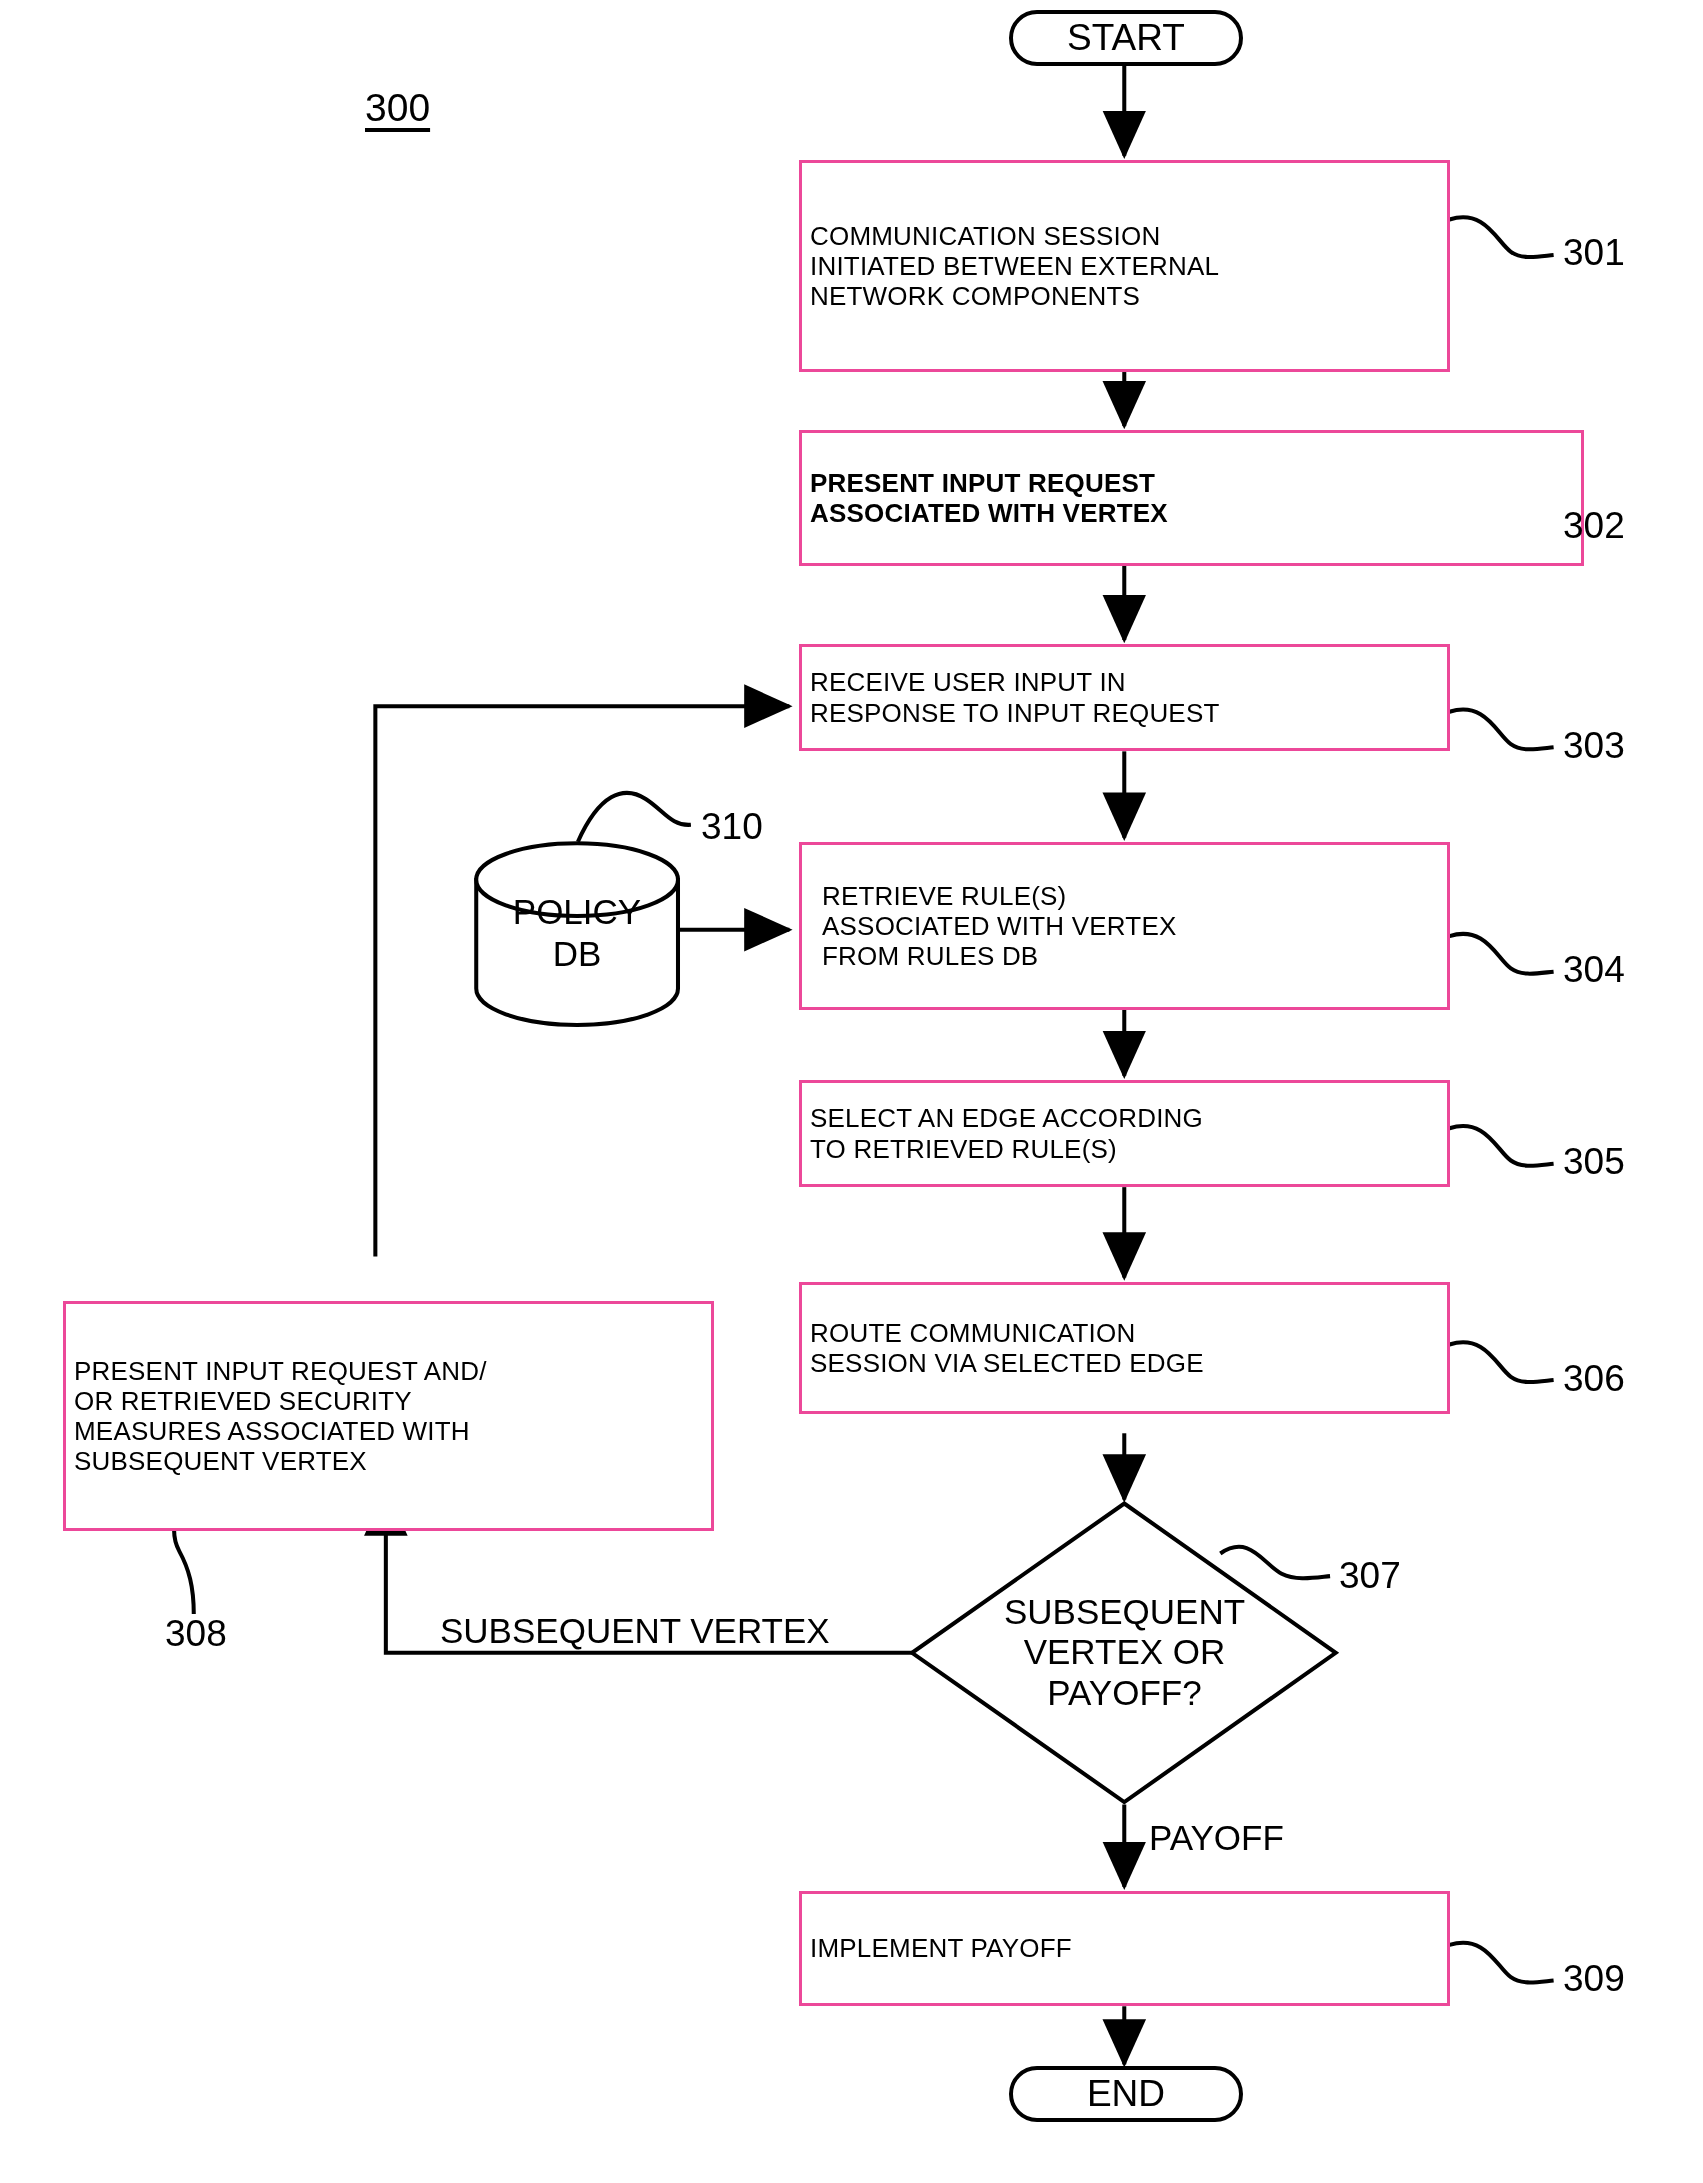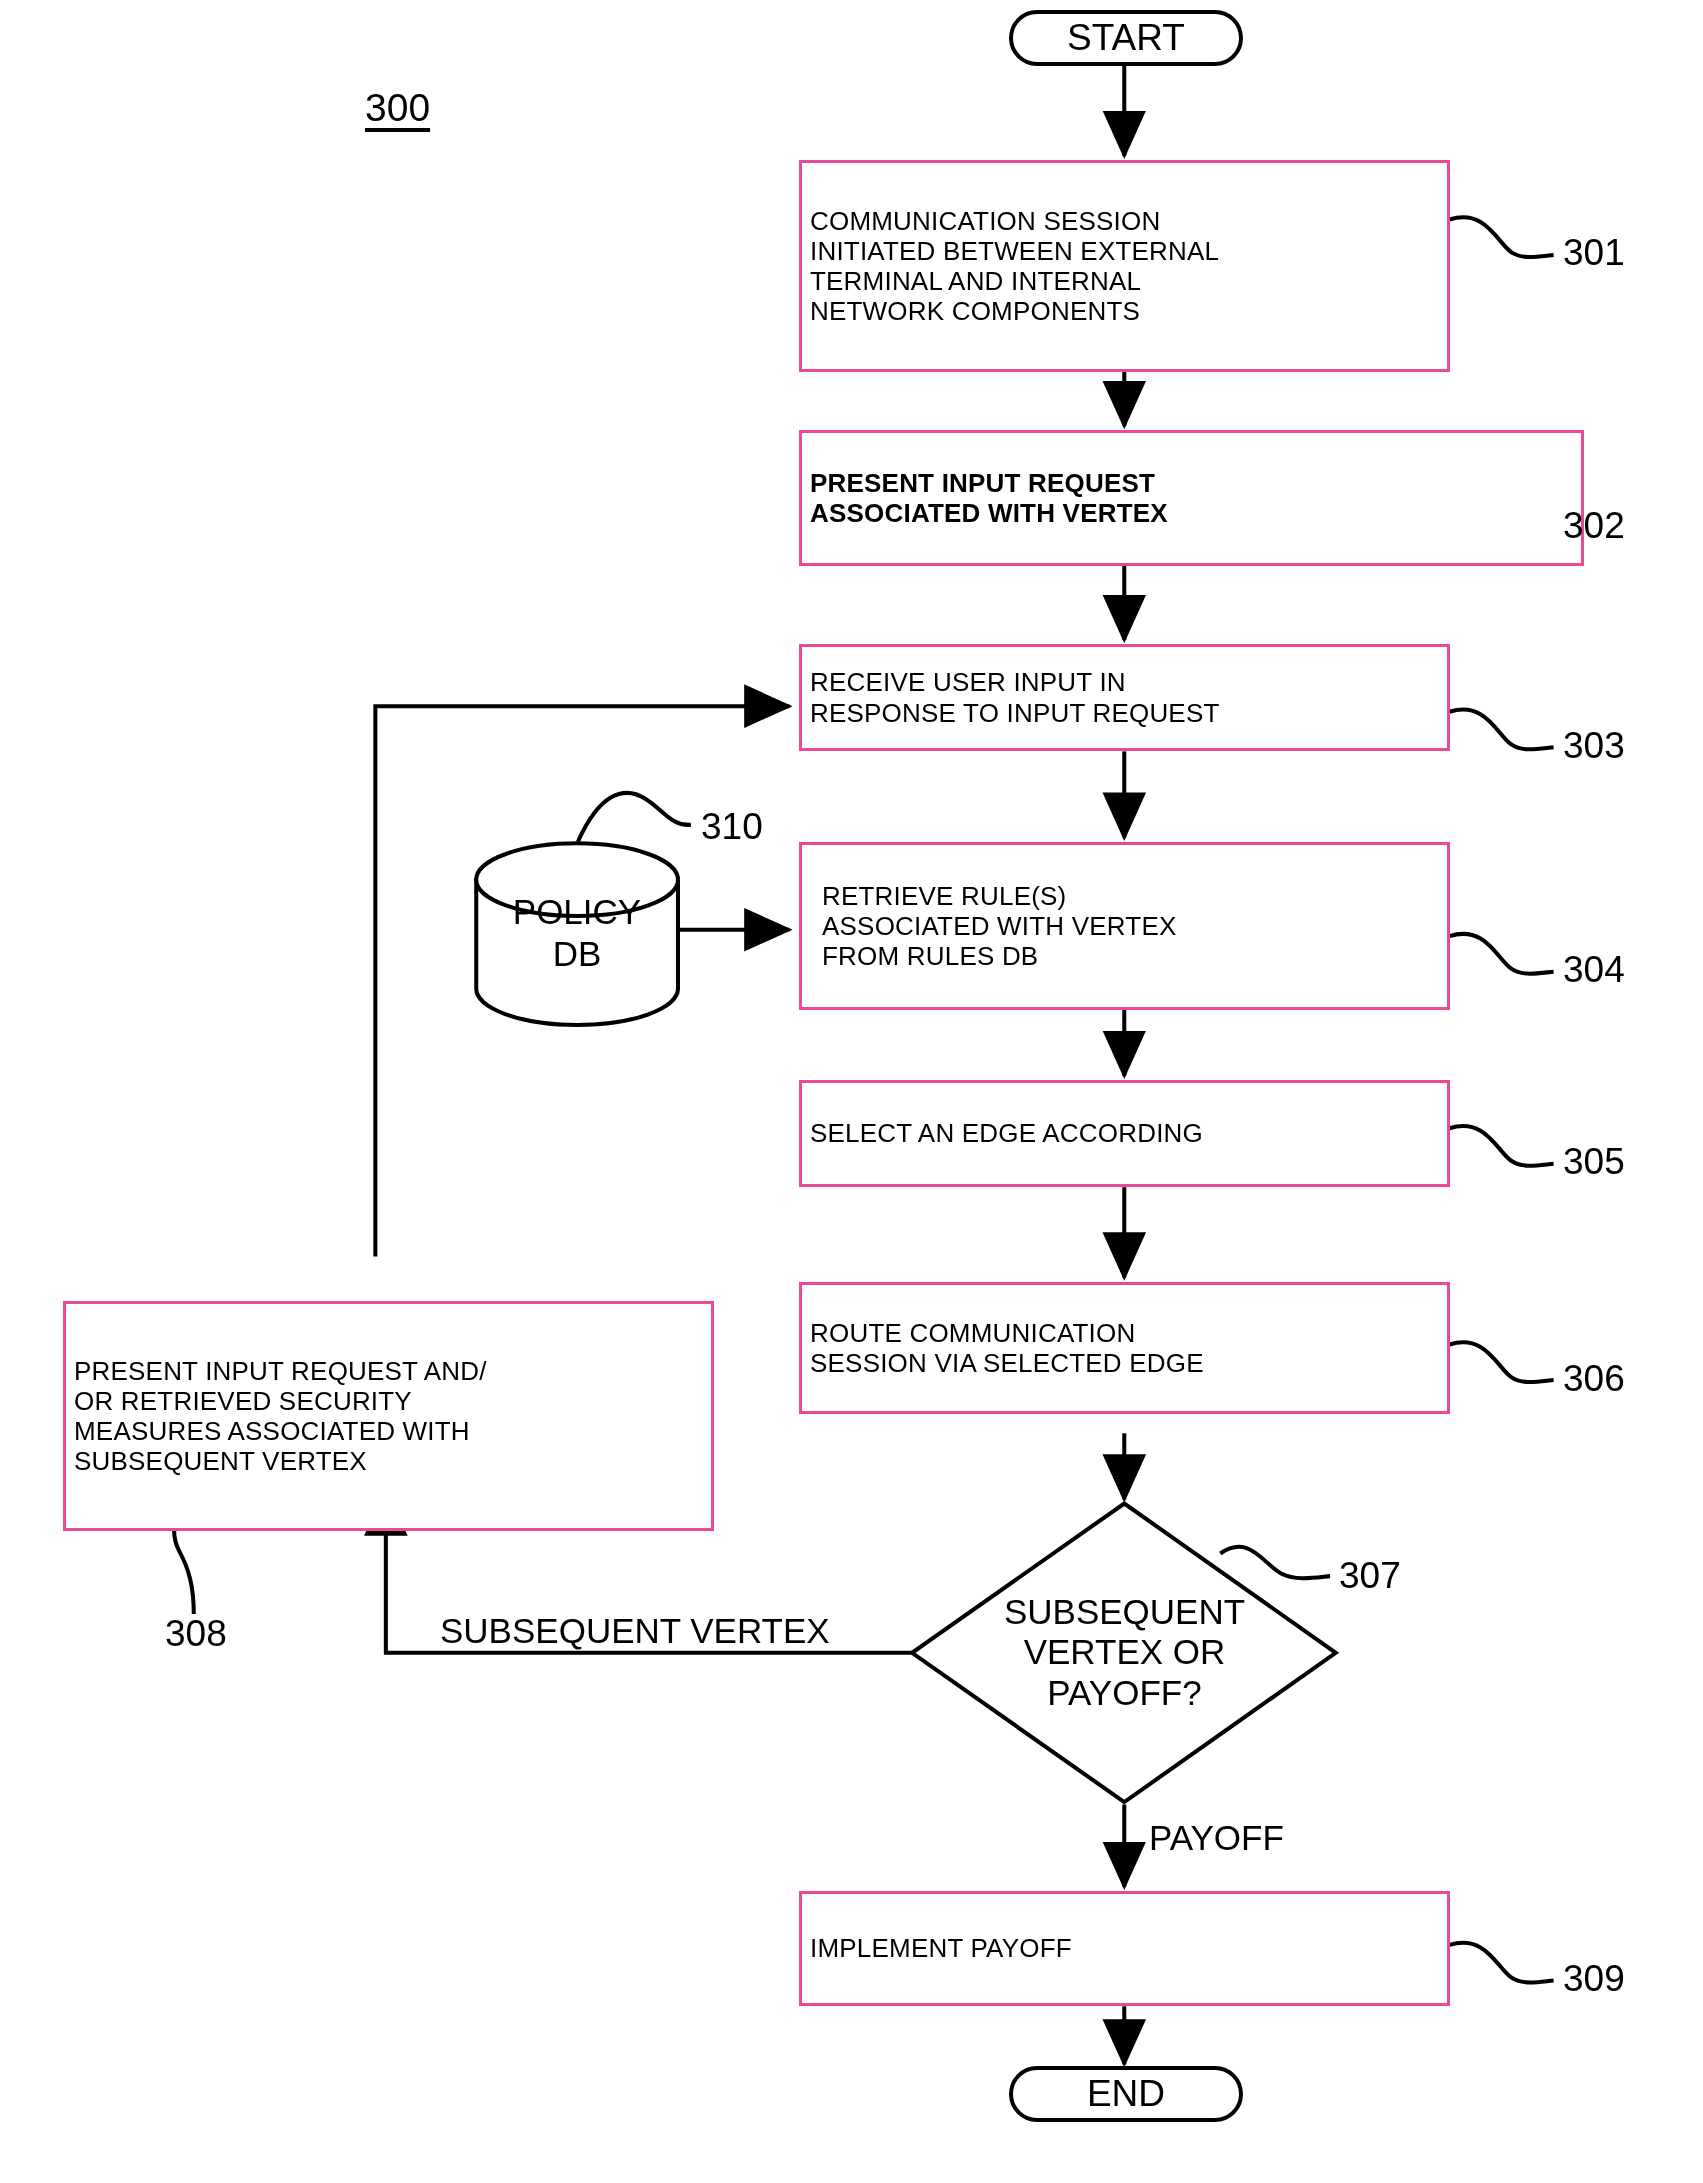--- a/index.html
+++ b/index.html
@@ -125,21 +125,20 @@
   </div>
 
   <div class="node term" style="left:1009px;top:2066px;width:234px;height:56px;">
     <span>END</span>
   </div>
 
   <div class="node proc" style="left:799px;top:160px;width:651px;height:212px;">
     <div class="txt">
       <div>COMMUNICATION SESSION</div>
       <div>INITIATED BETWEEN EXTERNAL</div>
-      <div>TERMINAL AND INTERNAL</div>
       <div>NETWORK COMPONENTS</div>
     </div>
   </div>
   <div class="refnum" style="left:1563px;top:232px;">301</div>
 
   <div class="node proc" style="left:799px;top:430px;width:785px;height:136px;font-weight:bold;">
     <div class="txt">
       <div>PRESENT INPUT REQUEST</div>
       <div>ASSOCIATED WITH VERTEX</div>
     </div>
@@ -159,20 +158,21 @@
       <div>RETRIEVE RULE(S)</div>
       <div>ASSOCIATED WITH VERTEX</div>
       <div>FROM RULES DB</div>
     </div>
   </div>
   <div class="refnum" style="left:1563px;top:949px;">304</div>
 
   <div class="node proc" style="left:799px;top:1080px;width:651px;height:107px;">
     <div class="txt">
       <div>SELECT AN EDGE ACCORDING</div>
+      <div>TO RETRIEVED RULE(S)</div>
     </div>
   </div>
   <div class="refnum" style="left:1563px;top:1141px;">305</div>
 
   <div class="node proc" style="left:799px;top:1282px;width:651px;height:132px;">
     <div class="txt">
       <div>ROUTE COMMUNICATION</div>
       <div>SESSION VIA SELECTED EDGE</div>
     </div>
   </div>

